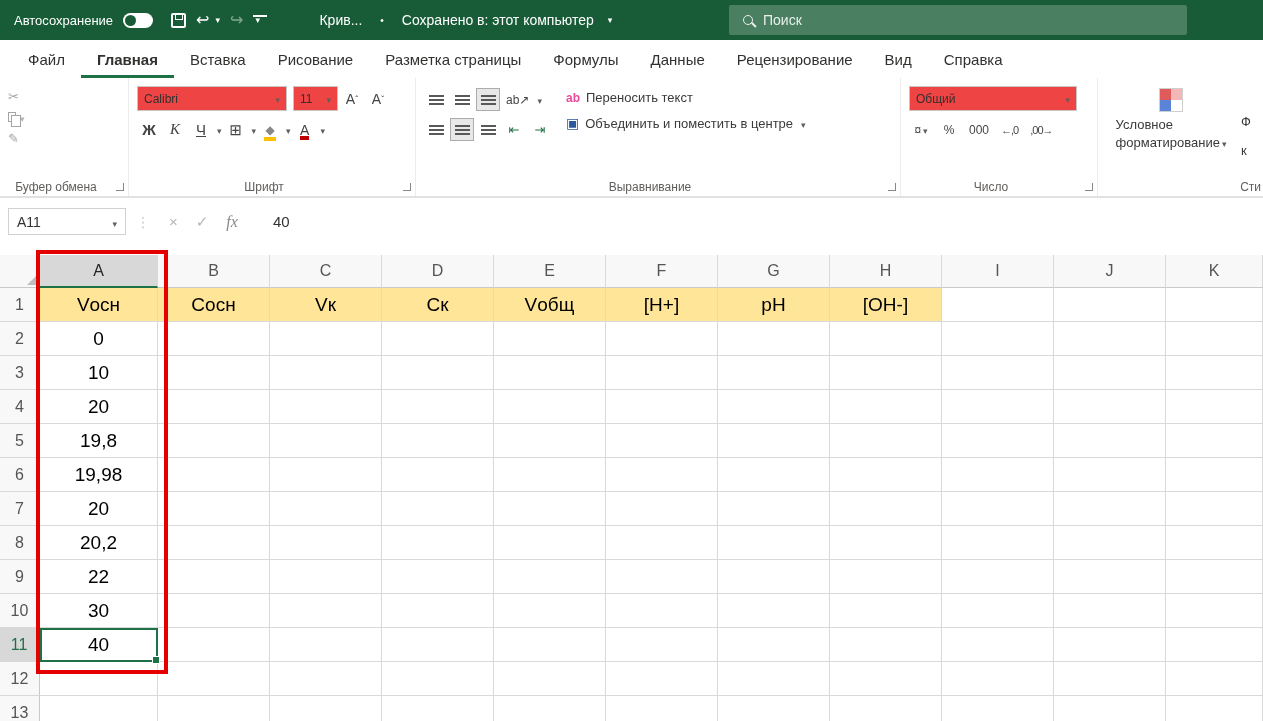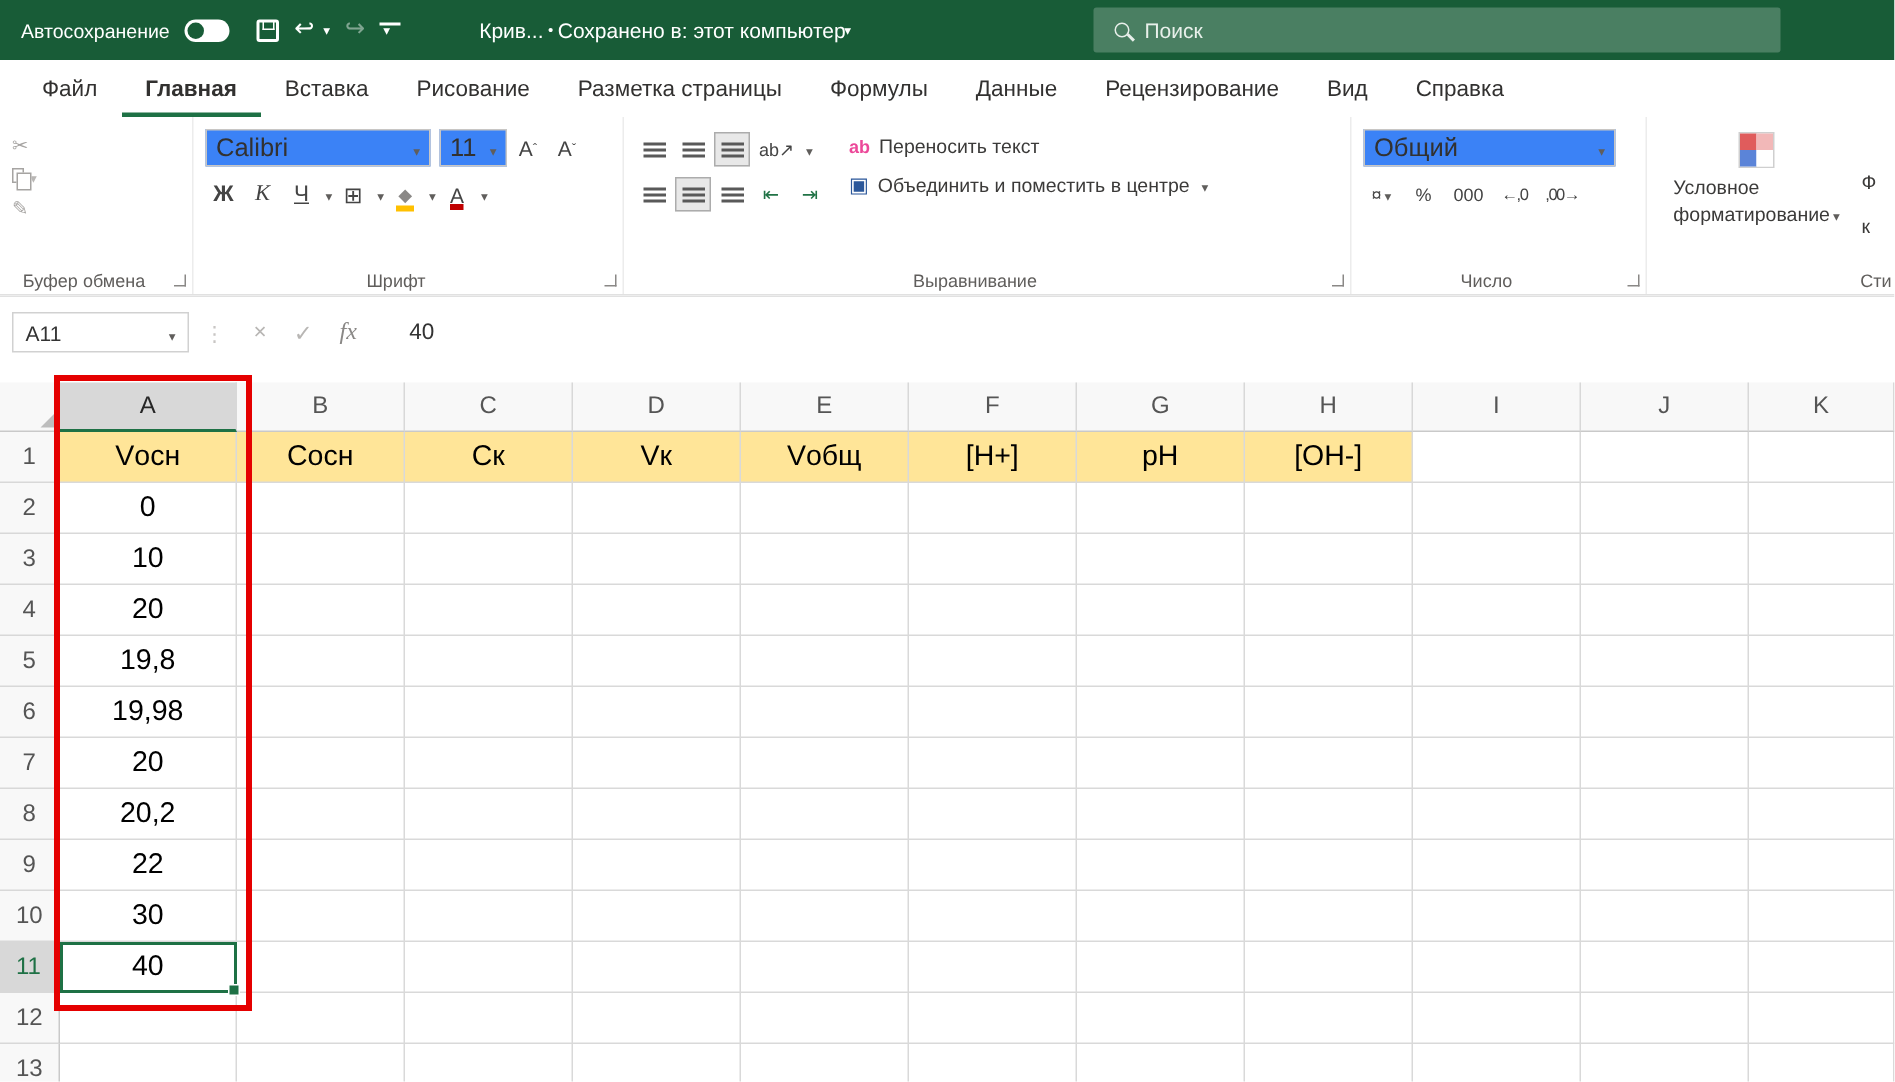--- a/index.html
+++ b/index.html
@@ -14,21 +14,21 @@
   .toggle::after { content:""; position:absolute; left:2px; top:2px; width:11px; height:11px;
                    border-radius:50%; background:#185C37; }
   .floppy { width:15px; height:15px; border:2px solid #fff; border-radius:2px; position:relative; margin-left:8px; }
   .floppy::before { content:""; position:absolute; top:-1px; left:2px; width:6px; height:5px;
                     border:1.5px solid #fff; border-top:none; }
   .tb-ic { font-size:16px; line-height:1; color:#fff; }
   .tb-dd { font-size:9px; color:#fff; margin-left:-4px; }
   .dim { opacity:.45; }
   .qat-custom { width:14px; height:10px; border-top:2px solid #fff; position:relative; }
   .qat-custom::after { content:"▾"; position:absolute; left:2px; top:-2px; font-size:9px; color:#fff; }
-  .doc-title { display:flex; align-items:center; gap:3px; font-size:14px; margin-left:42px; white-space:nowrap; }
+  .doc-title { display:flex; align-items:center; gap:18px; font-size:14px; margin-left:42px; white-space:nowrap; }
   .doc-dot { font-size:10px; }
   .search-box { margin-left:auto; margin-right:66px; width:458px; height:30px;
                 background:rgba(255,255,255,.22); border-radius:2px;
                 display:flex; align-items:center; padding-left:14px; gap:10px;
                 font-size:14px; color:#E8F0EA; }
   .mag { width:10px; height:10px; border:1.5px solid #E8EFEA; border-radius:50%; position:relative; flex:none; }
   .mag::after { content:""; position:absolute; width:6px; height:1.5px; background:#E8EFEA;
                 transform:rotate(45deg); right:-5px; bottom:-1px; }
 
   
@@ -62,22 +62,22 @@
                           background:#C3C1BF; border-radius:1px; }
   .paste-label { font-size:13px; color:#A19F9D; display:flex; align-items:center; }
   .clip-icons { display:flex; flex-direction:column; gap:5px; padding-top:2px; }
   .small-ic { font-size:13px; color:#A6A4A2; height:16px; display:flex; align-items:center; gap:2px; }
   .copy-ic { width:8px; height:10px; border:1.5px solid #A6A4A2; position:relative; background:#fff; }
   .copy-ic::before { content:""; position:absolute; left:2px; top:2px; width:8px; height:10px;
                      border:1.5px solid #A6A4A2; background:#fff; }
 
   
   .g-font { width:287px; }
-  .combo { height:25px; border:1px solid #C8C6C4; background:#3b82f6; display:flex; align-items:center;
-           padding:0 6px; font-size:17px; color:#323130; }
+  .combo { height:25px; border:1px solid #C8C6C4; background:#ef4444; display:flex; align-items:center;
+           padding:0 6px; font-size:12px; color:#323130; }
   .combo .spacer { flex:1; }
   .font-name { width:150px; }
   .font-size { width:45px; margin-left:4px; }
   .fbtn { font-size:15px; color:#444; }
   .b-bold { font-weight:700; }
   .b-italic { font-style:italic; font-family:"Liberation Serif", serif; }
   .b-under { text-decoration:underline; }
   .grow-shrink { font-size:14px; color:#444; }
   .sup { font-size:9px; vertical-align:top; }
   .fontcolor { position:relative; font-size:14px; color:#444; }
@@ -363,22 +363,22 @@
       <div class="ch" style="width: 112px;">H</div>
       <div class="ch" style="width: 112px;">I</div>
       <div class="ch" style="width: 112px;">J</div>
       <div class="ch" style="width: 97px;">K</div>
     </div>
   <div id="grid-rows">
       <div class="grow">
         <div class="rh">1</div>
         <div class="cell yellow" style="width: 118px;">Vосн</div>
         <div class="cell yellow" style="width: 112px;">Сосн</div>
+        <div class="cell yellow" style="width: 112px;">Vк</div>
         <div class="cell yellow" style="width: 112px;">Ск</div>
-        <div class="cell yellow" style="width: 112px;">Vк</div>
         <div class="cell yellow" style="width: 112px;">Vобщ</div>
         <div class="cell yellow" style="width: 112px;">[H+]</div>
         <div class="cell yellow" style="width: 112px;">pH</div>
         <div class="cell yellow" style="width: 112px;">[OH-]</div>
         <div class="cell" style="width: 112px;"></div>
         <div class="cell" style="width: 112px;"></div>
         <div class="cell" style="width: 97px;"></div>
       </div>
       <div class="grow">
         <div class="rh">2</div>

